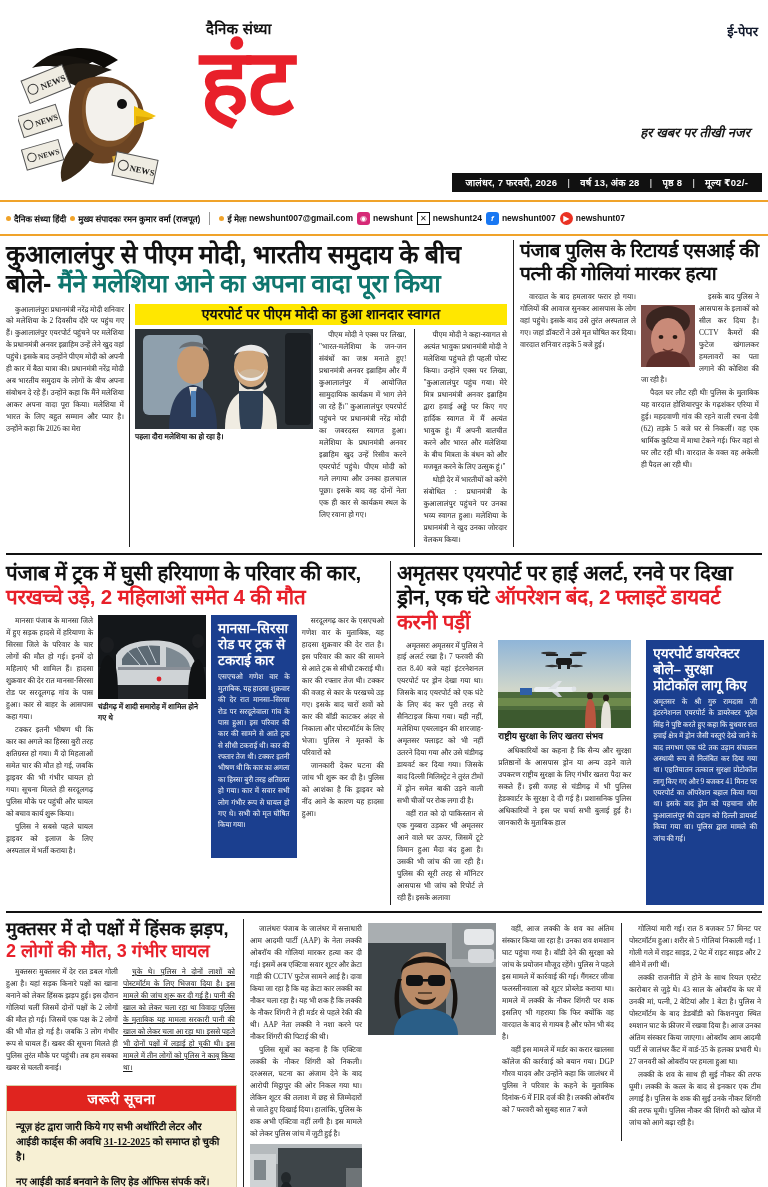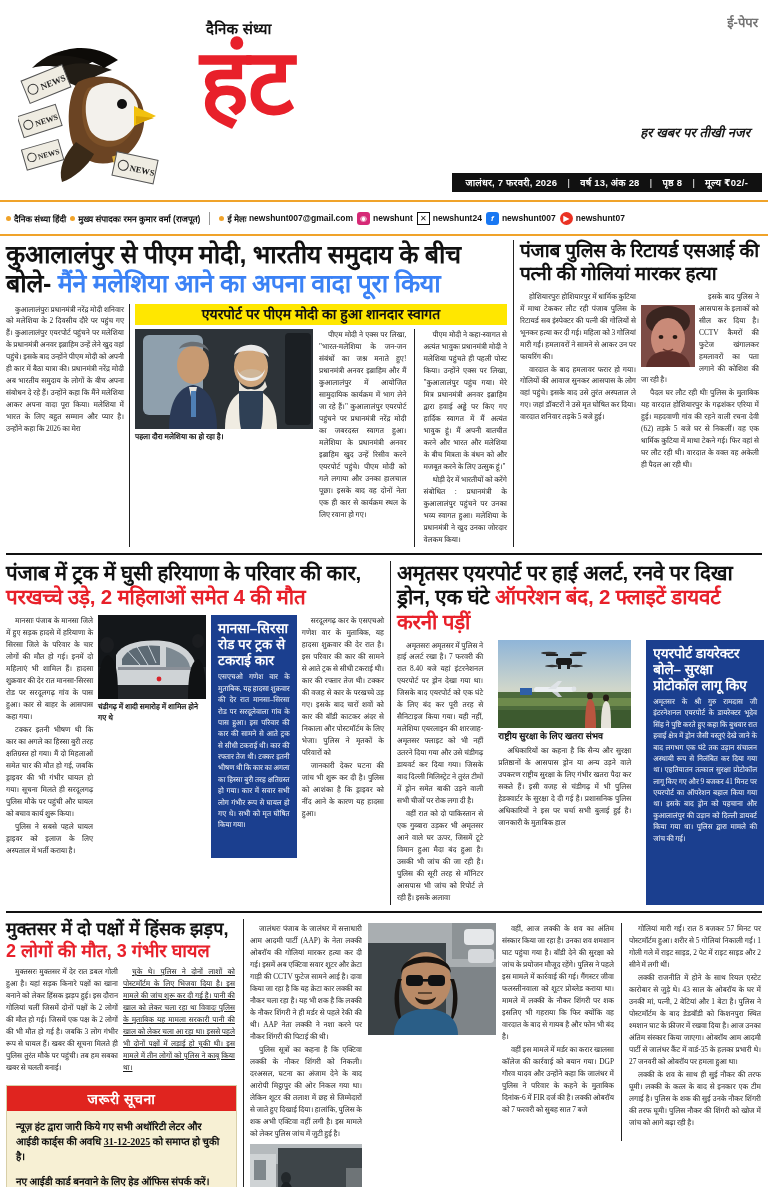--- a/index.html
+++ b/index.html
@@ -35,24 +35,24 @@
   .daily-kicker {
     font-size: 15px;
     font-weight: 700;
     color: #111;
     letter-spacing: .2px;
     margin-left: 6px;
     margin-bottom: 1px;
   }
   .epaper-tag {
     position: absolute;
-    right: 10px; top: 13px;
+    right: 10px; top: 22px;
     font-size: 13px;
     font-weight: 700;
-    color: #737373;
+    color: #0f172a;
   }
   .logo-row {
     display: flex;
     align-items: flex-start;
     gap: 6px;
   }
   .logo-black {
     font-size: 92px;
     line-height: .96;
     font-weight: 900;
@@ -132,21 +132,21 @@
 
   
   h1.hl {
     font-size: 25px;
     line-height: 1.17;
     font-weight: 900;
     color: #111;
     letter-spacing: -.3px;
     font-family: "Liberation Sans", "DejaVu Sans", sans-serif;
   }
-  h1.hl .red { color: #3b82f6; }
+  h1.hl .red { color: #0f766e; }
   h2.hl2 {
     font-size: 19px;
     line-height: 1.2;
     font-weight: 900;
     color: #111;
     letter-spacing: -.2px;
   }
   h2.hl2 .red { color: #e8202a; }
   h3.hl3 {
     font-size: 16.5px;
@@ -402,21 +402,20 @@
           </div>
         </div>
       </div>
 
       <div class="vrule"></div>
 
       <div style="width:244px;">
         <h2 class="hl2">पंजाब पुलिस के रिटायर्ड एसआई की पत्नी की गोलियां मारकर हत्या</h2>
         <div style="display:flex; gap:5px; margin-top:5px;">
           <div class="body-col" style="width:116px;">
-            <p class="first"><span>होशियारपुरः होशियारपुर में धार्मिक कुटिया में माथा टेककर लौट रही पंजाब पुलिस के रिटायर्ड सब इंस्पेक्टर की पत्नी की गोलियों से भूनकर हत्या कर दी गई। महिला को 3 गोलियां मारी गईं। हमलावरों ने सामने से आकर उन पर फायरिंग की।</span></p>
             <p><span>वारदात के बाद हमलावर फरार हो गया। गोलियों की आवाज सुनकर आसपास के लोग वहां पहुंचे। इसके बाद उसे तुरंत अस्पताल ले गए। जहां डॉक्टरों ने उसे मृत घोषित कर दिया। वारदात शनिवार तड़के 5 बजे हुई।</span></p>
           </div>
           <div class="body-col" style="width:118px; position:relative;">
             <svg class="photo" style="float:left; margin:14px 4px 2px 0;" width="54" height="62" viewBox="0 0 54 62">
               <rect width="54" height="62" fill="#7c4b45"></rect>
               <ellipse cx="27" cy="16" rx="22" ry="15" fill="#3a2520"></ellipse>
               <ellipse cx="27" cy="34" rx="17" ry="21" fill="#c98a78"></ellipse>
               <ellipse cx="20" cy="32" rx="2.4" ry="2" fill="#2a1a14"></ellipse>
               <ellipse cx="34" cy="32" rx="2.4" ry="2" fill="#2a1a14"></ellipse>
               <path d="M22 44 Q27 48 32 44" stroke="#6d3b31" stroke-width="1.6" fill="none"></path>

